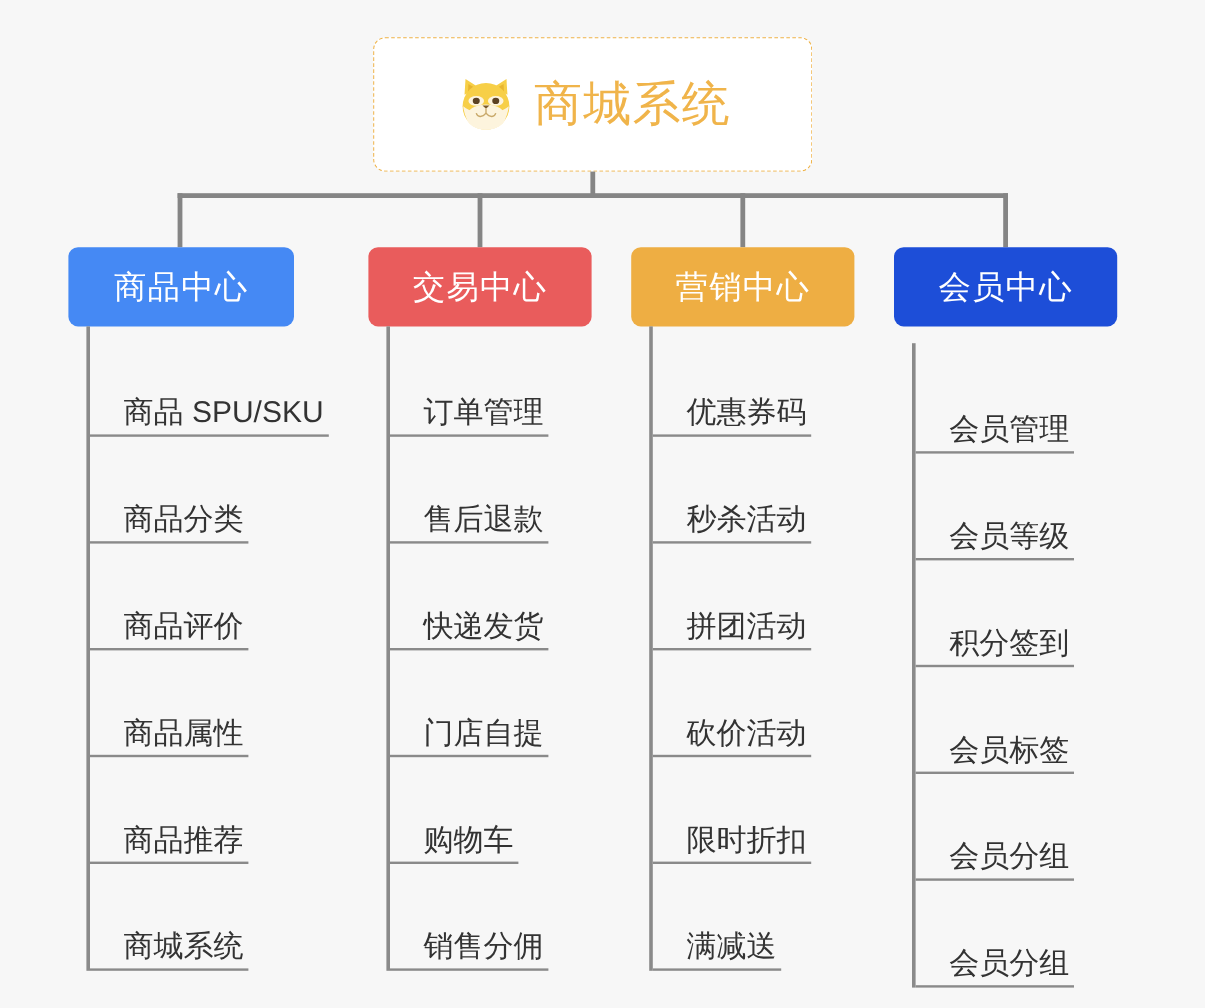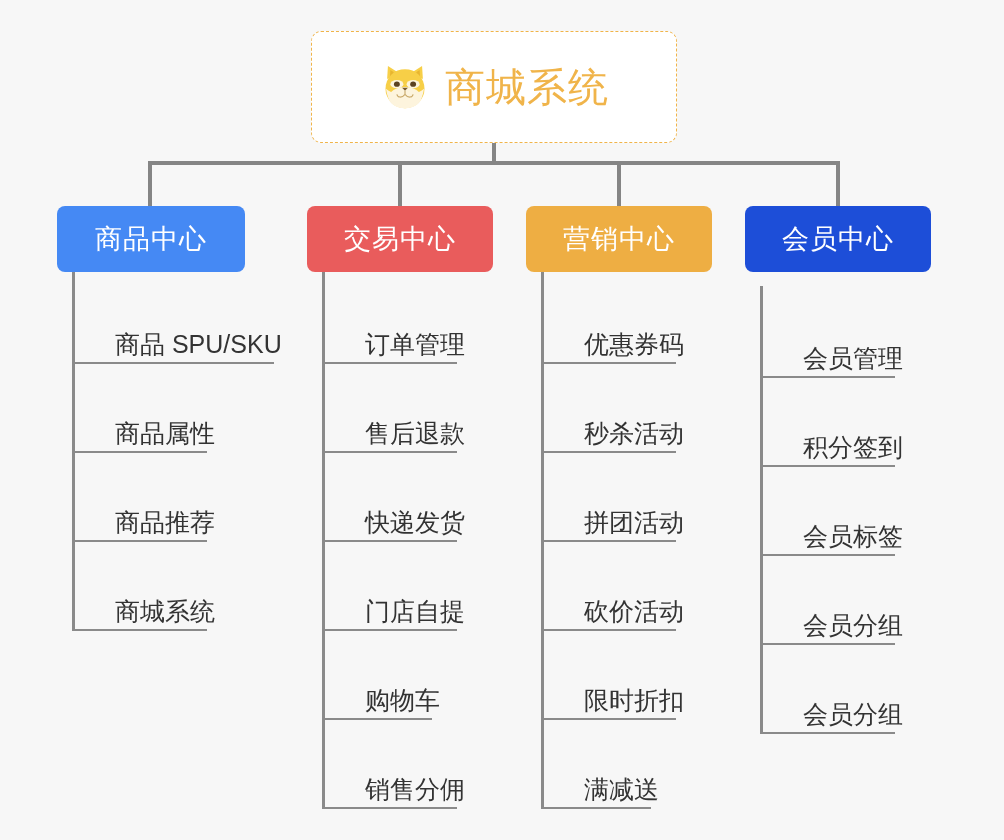--- a/index.html
+++ b/index.html
@@ -83,21 +83,21 @@
     padding-top: 0;
     border-left: 3px solid #8a8a8a;
     margin-left: 15px;
   }
   .leaf-item {
     position: relative;
     height: 89px;
     box-sizing: border-box;
     display: flex;
     align-items: flex-end;
-    padding-left: 40px;
+    padding-left: 28px;
     padding-bottom: 6px;
   }
   .leaf-item::after {
     content: "";
     position: absolute;
     left: 0;
     bottom: 0;
     height: 2px;
     background: #8a8a8a;
   }
@@ -163,20 +163,28 @@
   <div class="branch branch-1">
     <div class="branch-header">
       <span>商品中心</span>
     </div>
     <div class="leaf-list">
       <div class="leaf-item" style="height:92px;">
         <span class="leaf-label">商品 SPU/SKU</span>
       <span style="position: absolute; left: 0px; bottom: 0px; height: 2px; background: rgb(138, 138, 138); width: 199px;"></span>
         </div>
       <div class="leaf-item">
+        <span class="leaf-label">商品分类</span>
+      <span style="position: absolute; left: 0px; bottom: 0px; height: 2px; background: rgb(138, 138, 138); width: 132px;"></span>
+        </div>
+      <div class="leaf-item">
+        <span class="leaf-label">商品评价</span>
+      <span style="position: absolute; left: 0px; bottom: 0px; height: 2px; background: rgb(138, 138, 138); width: 132px;"></span>
+        </div>
+      <div class="leaf-item">
         <span class="leaf-label">商品属性</span>
       <span style="position: absolute; left: 0px; bottom: 0px; height: 2px; background: rgb(138, 138, 138); width: 132px;"></span>
         </div>
       <div class="leaf-item">
         <span class="leaf-label">商品推荐</span>
       <span style="position: absolute; left: 0px; bottom: 0px; height: 2px; background: rgb(138, 138, 138); width: 132px;"></span>
         </div>
       <div class="leaf-item">
         <span class="leaf-label">商城系统</span>
       <span style="position: absolute; left: 0px; bottom: 0px; height: 2px; background: rgb(138, 138, 138); width: 132px;"></span>
@@ -251,20 +259,24 @@
   <div class="branch branch-4">
     <div class="branch-header">
       <span>会员中心</span>
     </div>
     <div class="leaf-list">
       <div class="leaf-item" style="height:92px;margin-top:14px;">
         <span class="leaf-label">会员管理</span>
       <span style="position: absolute; left: 0px; bottom: 0px; height: 2px; background: rgb(138, 138, 138); width: 132px;"></span>
         </div>
       <div class="leaf-item">
+        <span class="leaf-label">会员等级</span>
+      <span style="position: absolute; left: 0px; bottom: 0px; height: 2px; background: rgb(138, 138, 138); width: 132px;"></span>
+        </div>
+      <div class="leaf-item">
         <span class="leaf-label">积分签到</span>
       <span style="position: absolute; left: 0px; bottom: 0px; height: 2px; background: rgb(138, 138, 138); width: 132px;"></span>
         </div>
       <div class="leaf-item">
         <span class="leaf-label">会员标签</span>
       <span style="position: absolute; left: 0px; bottom: 0px; height: 2px; background: rgb(138, 138, 138); width: 132px;"></span>
         </div>
       <div class="leaf-item">
         <span class="leaf-label">会员分组</span>
       <span style="position: absolute; left: 0px; bottom: 0px; height: 2px; background: rgb(138, 138, 138); width: 132px;"></span>

